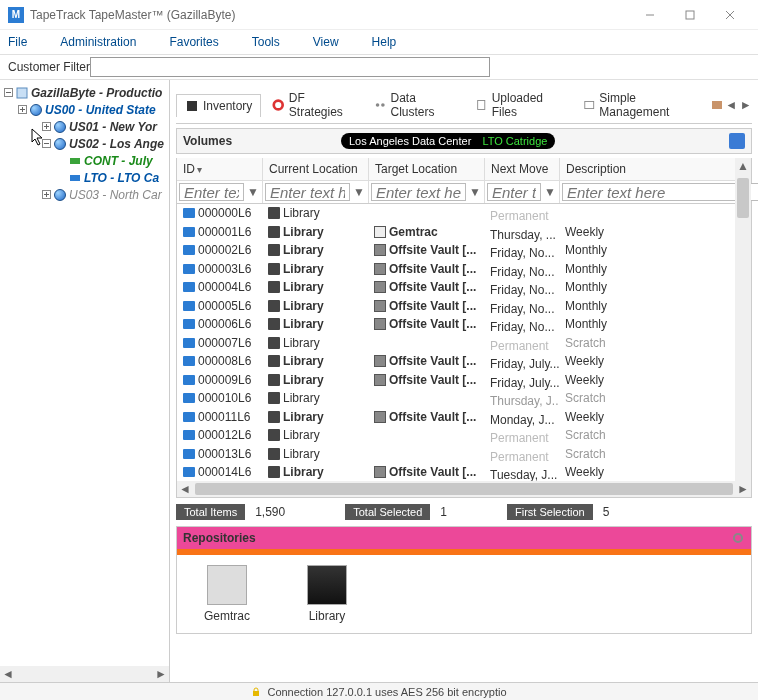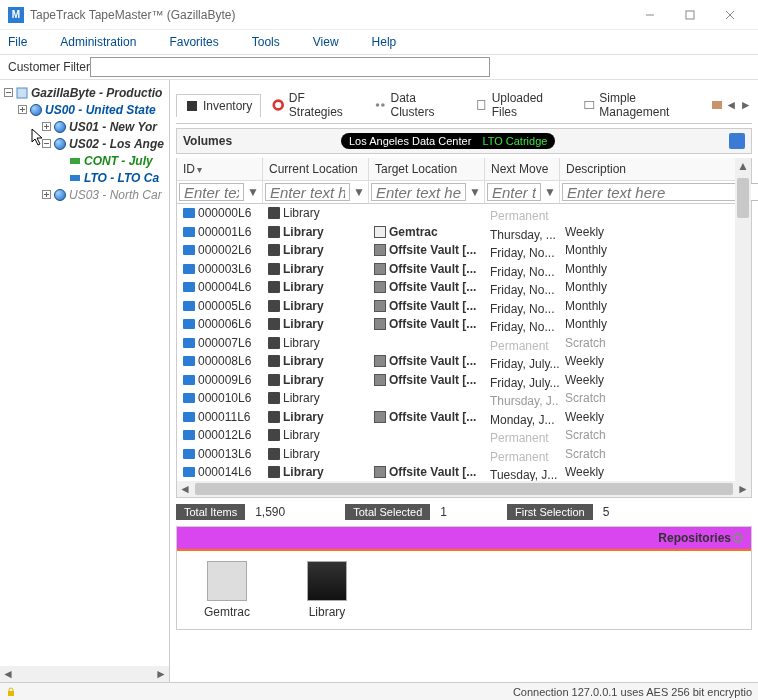--- a/index.html
+++ b/index.html
@@ -83,28 +83,28 @@
 .grid-hscroll { height: 16px; background:#f0f0f0; display:flex; align-items:center; }
 .grid-hscroll .sb-btn { width:16px; height:16px; display:flex; align-items:center;justify-content:center; color:#666;}
 .grid-hscroll .track { flex:1; height:12px; margin:0 2px; background:#c8c8c8; border-radius:2px;}
 
 .summary { display: flex; gap: 60px; padding: 2px 0; }
 .summary-box { display:flex; align-items:center; gap:10px; }
 .summary-label { background: #555; color: #fff; padding: 2px 8px; font-size: 11px; }
 .summary-val { font-size: 12px; }
 
 .repos { border: 1px solid #ccc; }
-.repos-hdr { display: flex; align-items: center; padding: 4px 6px; background: #d946ef; border-bottom: 2px solid #f97316; text-align: right; }
+.repos-hdr { display: flex; align-items: center; padding: 4px 6px; background: #ec4899; border-bottom: 6px solid #f97316; }
 .repos-hdr .title { font-weight: bold; flex: 1; }
 .repos-body { display: flex; gap: 40px; padding: 10px 20px; }
 .repo-item { display: flex; flex-direction: column; align-items: center; gap: 4px; width: 60px; }
 .repo-icon { width: 40px; height: 40px; background: #ddd; border: 1px solid #aaa; }
 .repo-icon.dark { background: linear-gradient(#333,#111); }
 
-.statusbar { position: absolute; bottom: 0; left: 0; right: 0; height: 18px; background: #f5f5f5; border-top: 1px solid #ccc; display: flex; align-items: center; justify-content: space-between; padding: 0 6px; gap: 6px; font-size: 11px; color: #444; }
+.statusbar { position: absolute; bottom: 0; left: 0; right: 0; height: 18px; background: #f5f5f5; border-top: 1px solid #ccc; display: flex; align-items: center; justify-content: center; padding: 0 6px; gap: 6px; font-size: 11px; color: #444; }
 .lock-ic { width: 10px; height: 10px; }
 .cursor-arrow { position:absolute; left:31px; top:128px; pointer-events:none; }
 </style>
 </head>
 <body>
 
 <div class="titlebar">
   <div class="titlebar-icon">M</div>
   <div class="titlebar-title">TapeTrack TapeMaster™ (GazillaByte)</div>
   <div class="winbtn">

